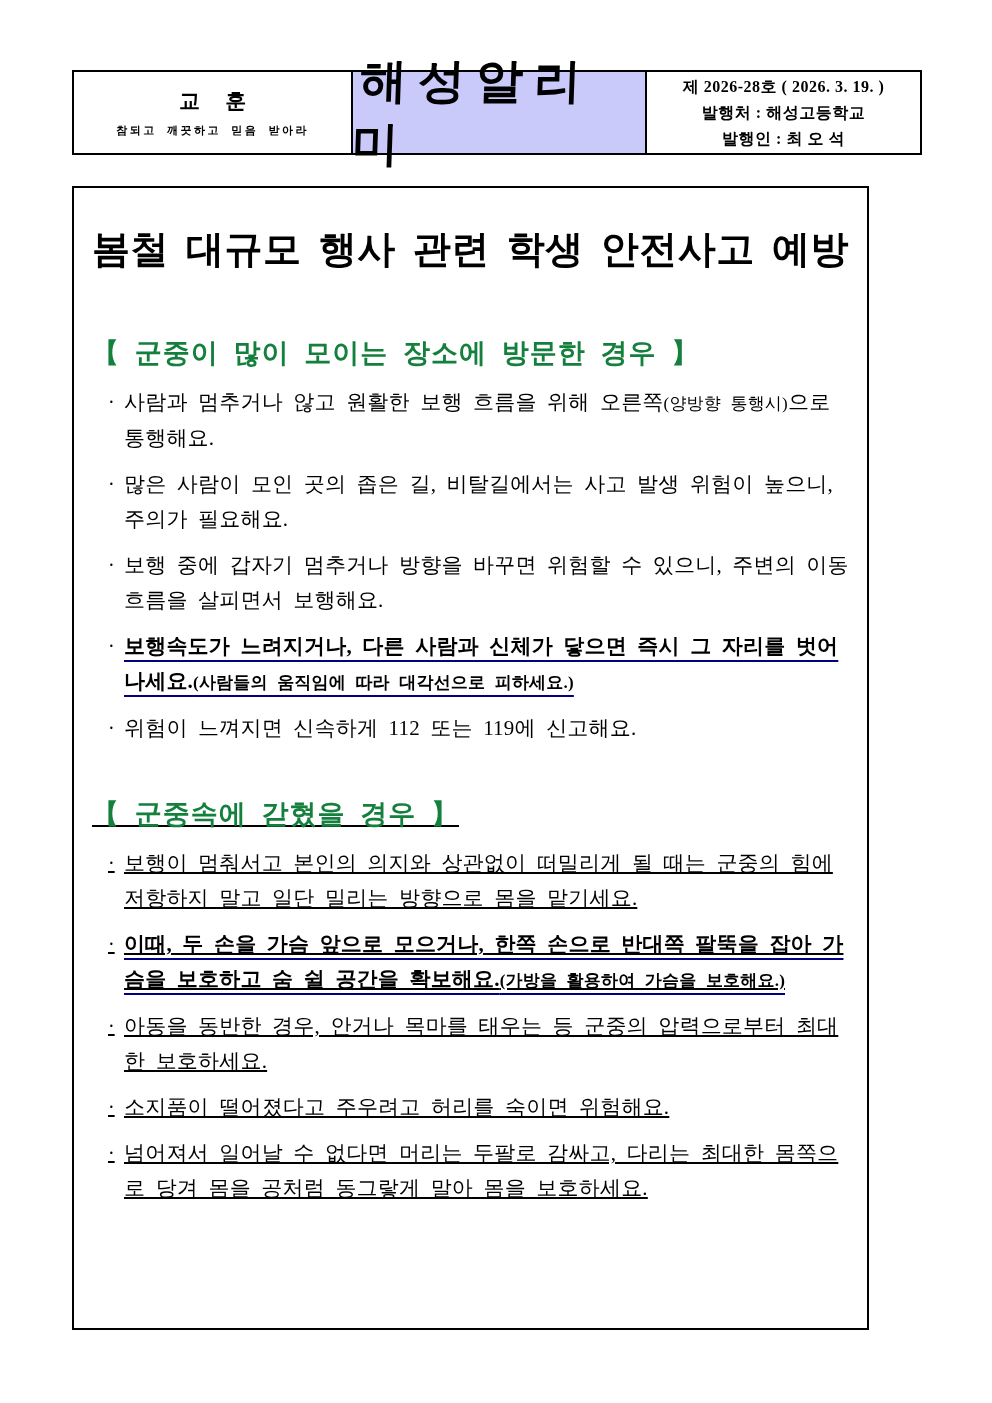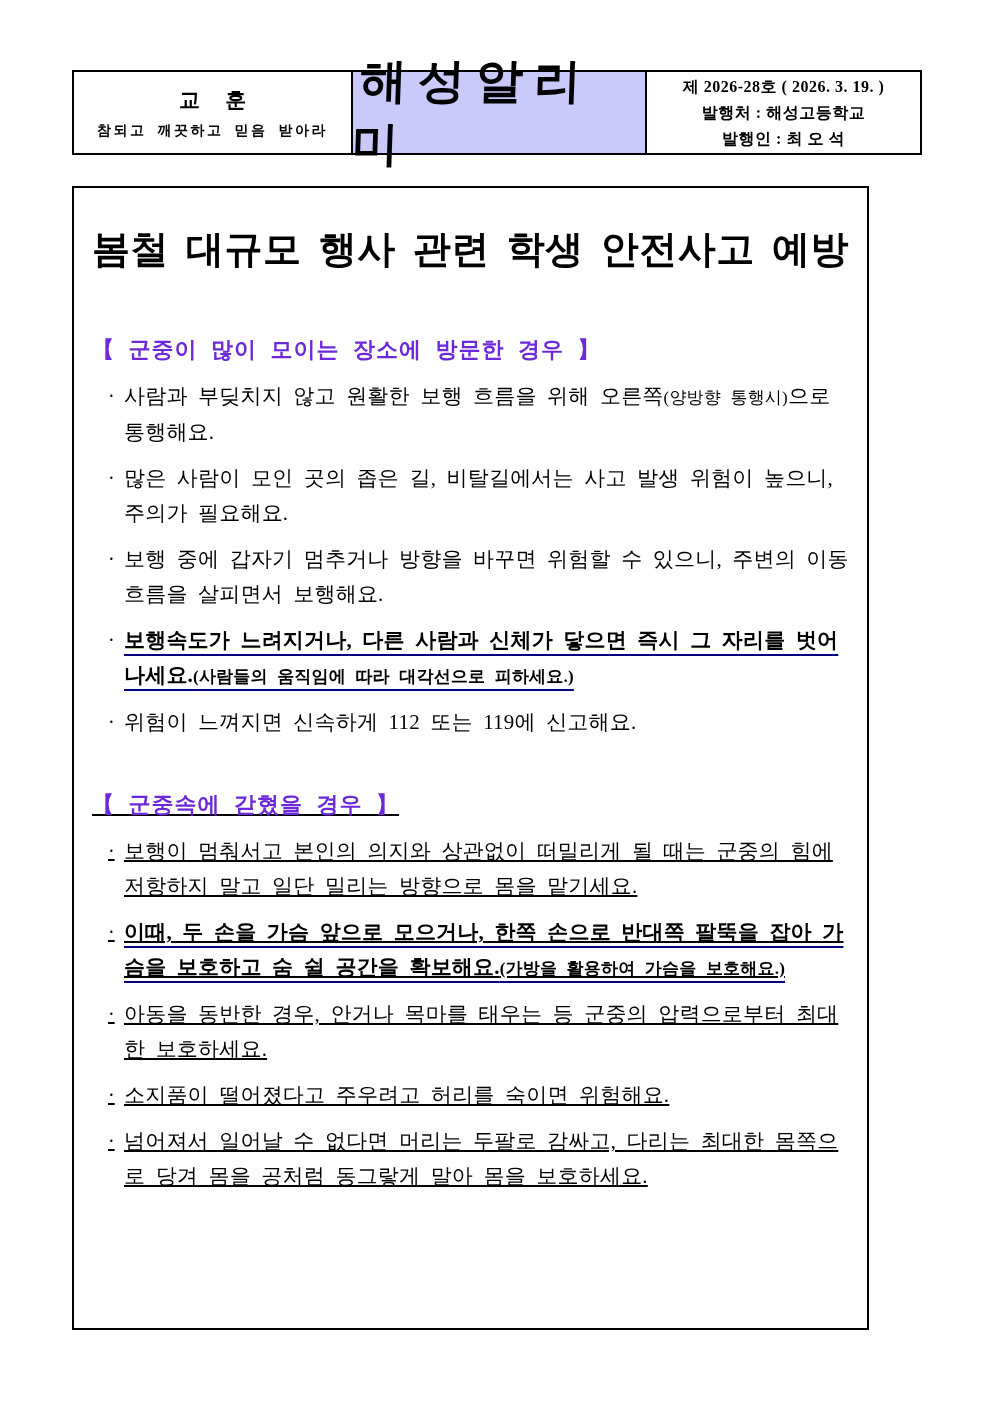--- a/index.html
+++ b/index.html
@@ -6,41 +6,41 @@
   body{width:992px;height:1403px;position:relative;
        font-family:"Liberation Serif","DejaVu Serif",serif;color:#000;}
   .page{position:absolute;inset:0;}
 
   
   .header{position:absolute;left:72px;top:70px;width:850px;}
   .hrow{display:flex;border:2px solid #000;height:85px;box-sizing:border-box;}
   .cell{box-sizing:border-box;display:flex;flex-direction:column;justify-content:center;align-items:center;}
   .motto-cell{width:279px;border-right:2px solid #000;}
   .motto-label{font-size:21px;font-weight:bold;letter-spacing:10px;text-indent:10px;margin-bottom:8px;}
-  .motto-text{font-size:14px;font-weight:bold;letter-spacing:2.5px;word-spacing:5px;}
+  .motto-text{font-size:11px;font-weight:bold;letter-spacing:2.5px;word-spacing:5px;}
   .title-cell{width:294px;border-right:2px solid #000;background:#c9c9fa;}
   .nl-title{font-size:47px;font-weight:900;letter-spacing:11px;text-indent:6px;
             font-family:"Liberation Serif","DejaVu Serif",serif;transform:skewX(-2deg);}
   .issue-cell{flex:1;padding:4px 10px;}
   .issue-line{font-size:16px;font-weight:700;line-height:26px;letter-spacing:0.5px;}
 
   .addr{border:2px solid #000;border-top:none;height:29px;box-sizing:border-box;
         display:flex;align-items:center;justify-content:center;
         font-size:16.5px;font-weight:600;letter-spacing:0.3px;white-space:pre;}
 
   
   .mainbox{position:absolute;left:72px;top:186px;width:797px;height:1144px;
            box-sizing:border-box;border:2px solid #000;padding:0 14px;overflow:hidden;}
   .doc-title{margin:36px 0 0 0;text-align:center;font-size:38px;font-weight:900;
              letter-spacing:0.5px;word-spacing:6px;
              font-family:"Liberation Sans","DejaVu Sans",sans-serif;}
 
   .section{margin-top:60px;}
   .section.second{margin-top:50px;text-decoration:underline;}
-  .sec-head{margin:0 0 14px 4px;font-size:22px;font-weight:bold;color:#6d28d9;
+  .sec-head{margin:0 0 14px 4px;font-size:27px;font-weight:bold;color:#15803d;
             letter-spacing:1px;word-spacing:7px;}
 
   .bullet{display:flex;margin:0 0 11px 20px;}
   .dot{width:16px;font-size:20px;line-height:35px;flex:none;}
   .btxt{font-size:21px;line-height:35px;word-spacing:5px;letter-spacing:0.2px;}
   .small{font-size:17px;}
   .em .btxt{font-weight:bold;}
   .u{text-decoration:underline;text-decoration-color:#000080;
      text-decoration-thickness:2px;text-underline-offset:7px;}
 </style>
@@ -67,21 +67,21 @@
   </div>
 
   <div class="mainbox">
     <h1 class="doc-title">봄철 대규모 행사 관련 학생 안전사고 예방</h1>
 
     <div class="section">
       <h2 class="sec-head">【 군중이 많이 모이는 장소에 방문한 경우 】</h2>
 
       <div class="bullet">
         <span class="dot">·</span>
-        <div class="btxt"><span>사람과 부딪치지 않고 원활한 보행 흐름을 위해 오른쪽</span><span class="small">(양방향 통행시)</span><span>으로 통행해요.</span></div>
+        <div class="btxt"><span>사람과 멈추거나 않고 원활한 보행 흐름을 위해 오른쪽</span><span class="small">(양방향 통행시)</span><span>으로 통행해요.</span></div>
       </div>
 
       <div class="bullet">
         <span class="dot">·</span>
         <div class="btxt">많은 사람이 모인 곳의 좁은 길, 비탈길에서는 사고 발생 위험이 높으니, 주의가 필요해요.</div>
       </div>
 
       <div class="bullet">
         <span class="dot">·</span>
         <div class="btxt">보행 중에 갑자기 멈추거나 방향을 바꾸면 위험할 수 있으니, 주변의 이동 흐름을 살피면서 보행해요.</div>

